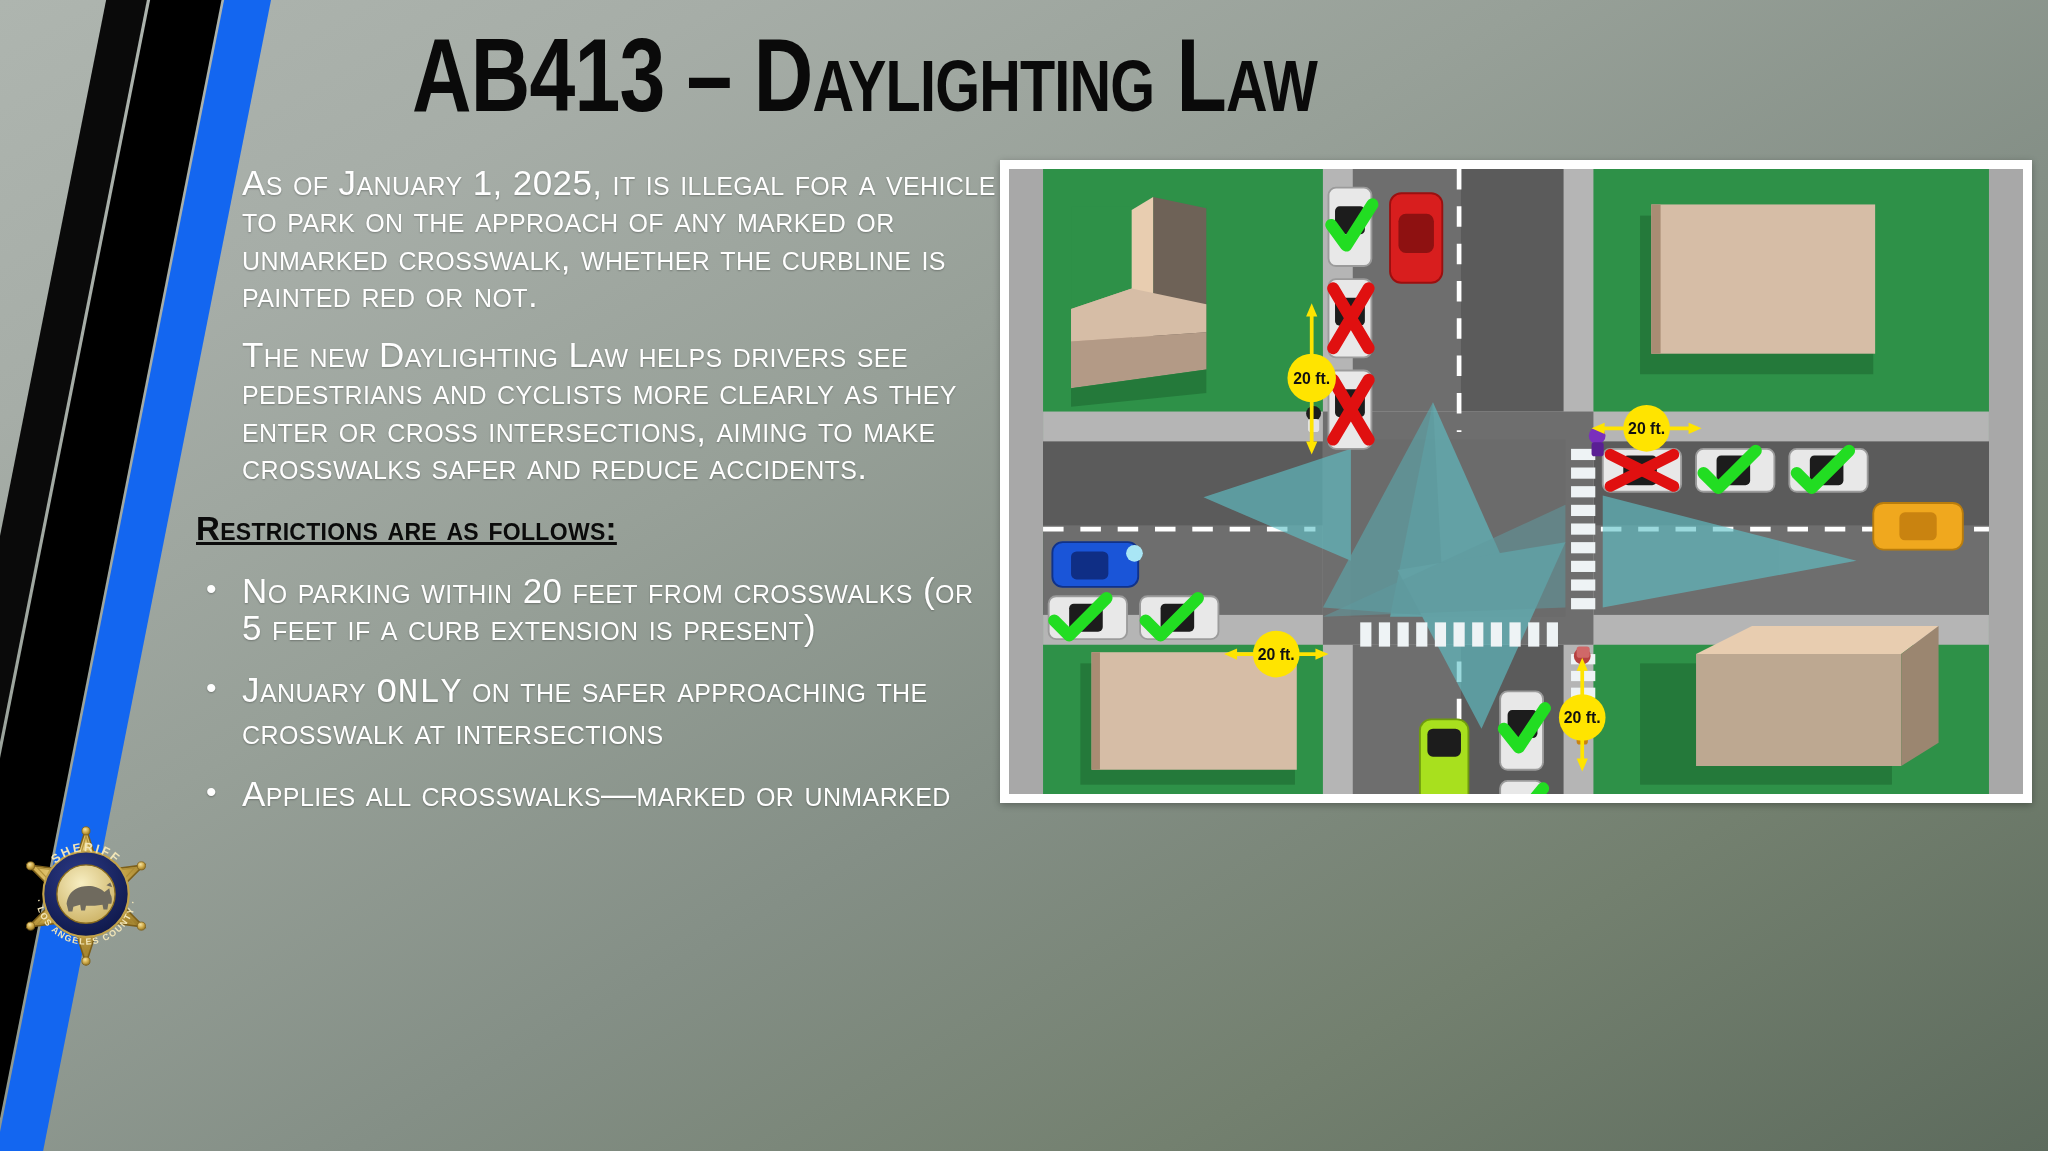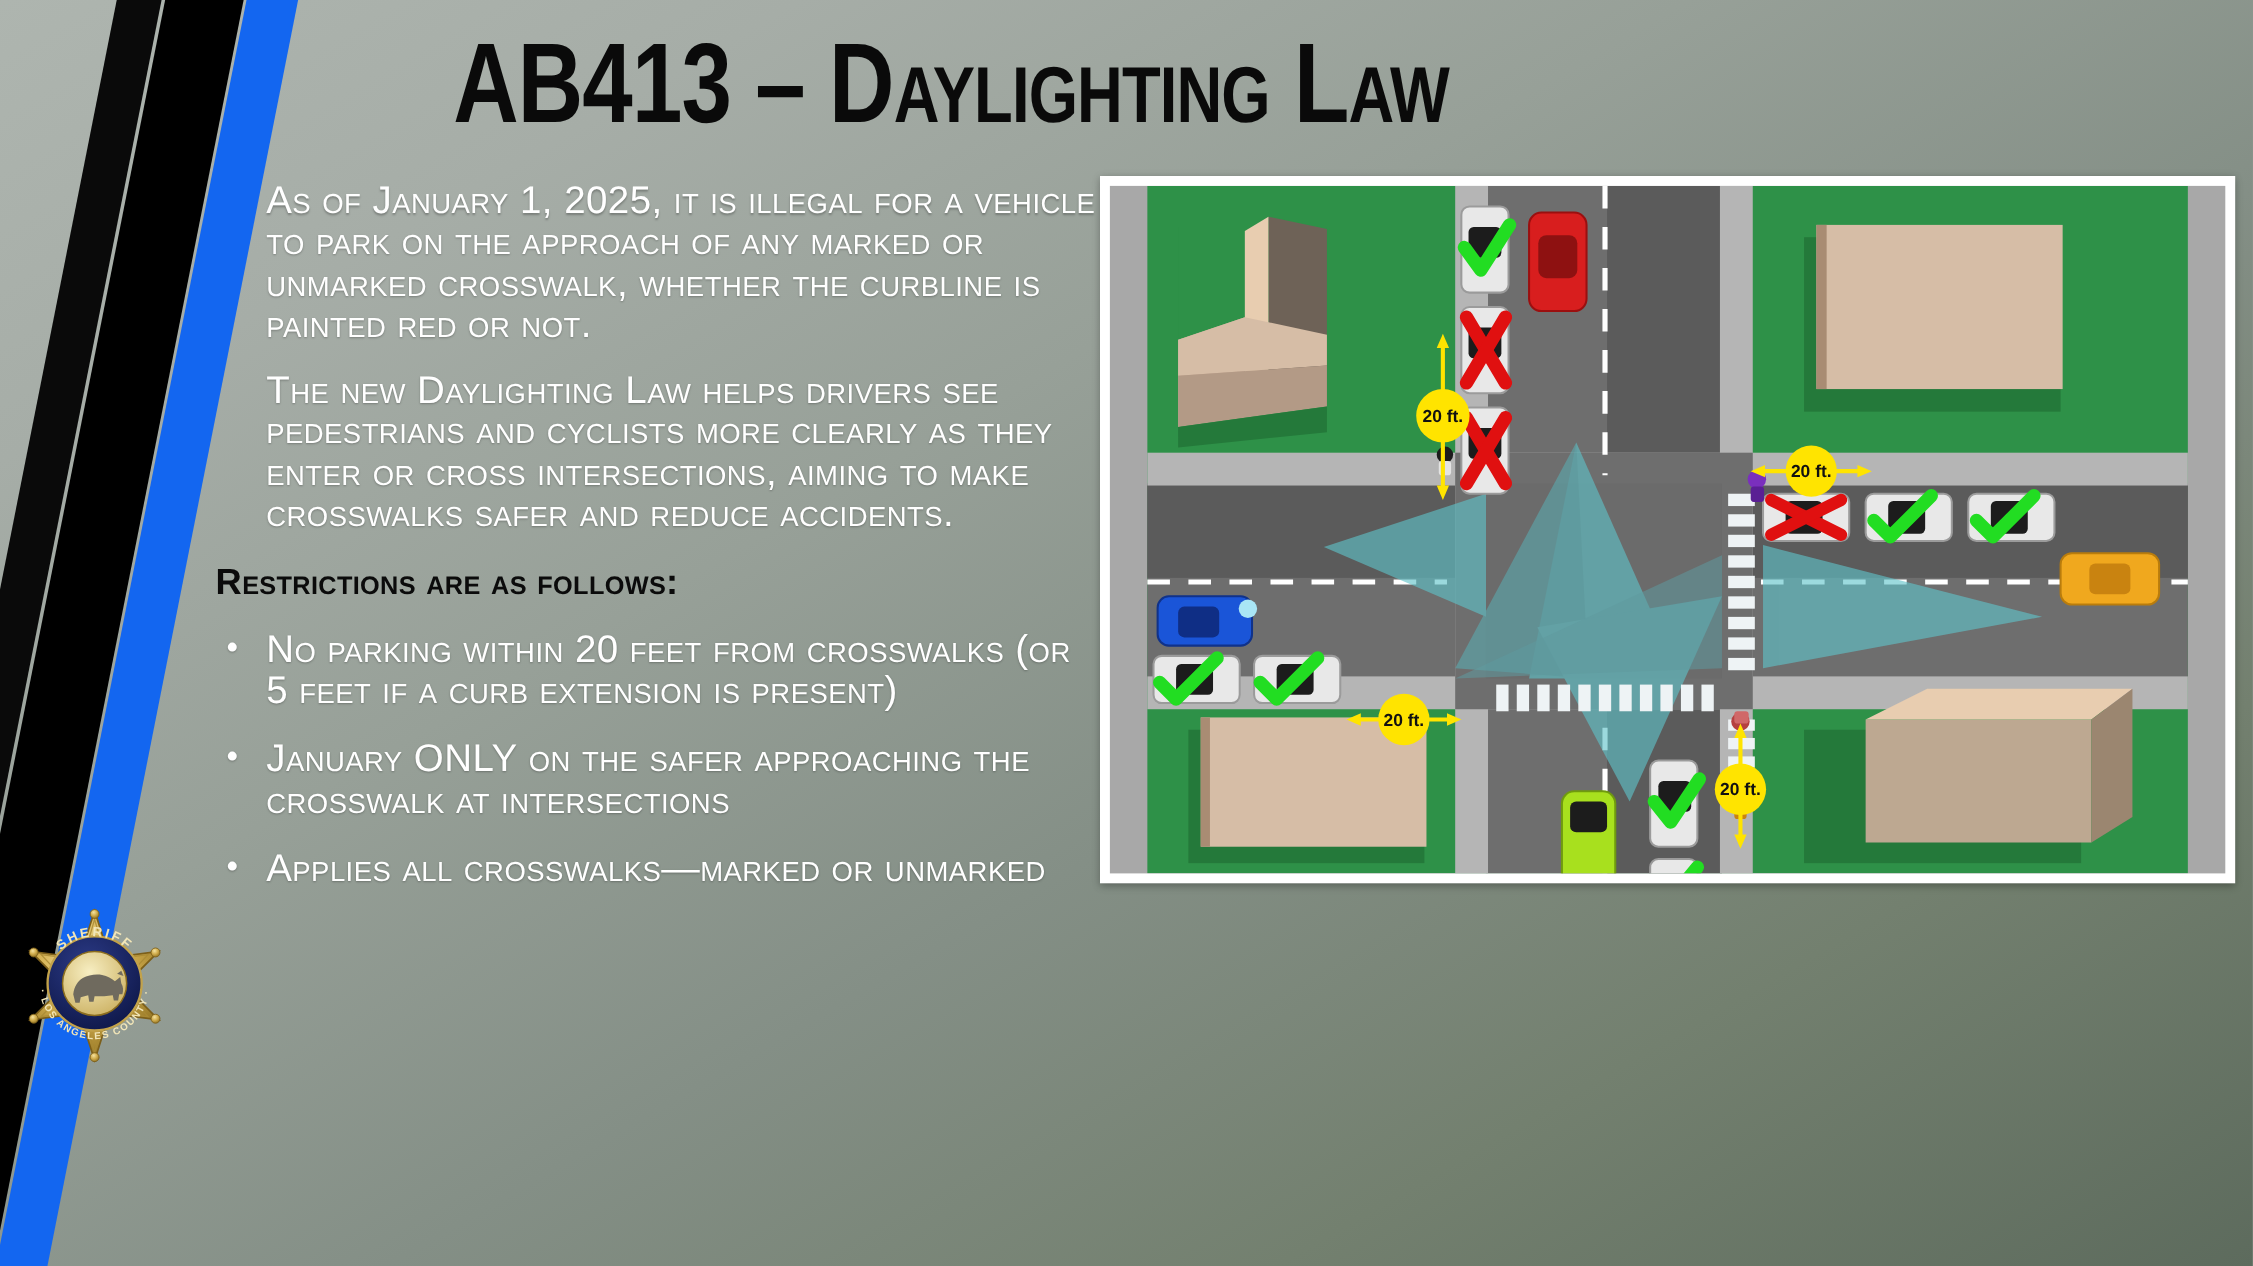--- a/index.html
+++ b/index.html
@@ -91,41 +91,42 @@
   #para-1 { margin-bottom:22px; }
   #para-2 { margin-bottom:24px; }
 
   #restrictions-head {
     color:#0b0b0b;
     font-size:33px;
     font-weight:bold;
     font-variant:small-caps;
     letter-spacing:0.3px;
     margin-bottom:24px;
+    text-decoration:underline;
   }
 
   .bullet {
     position:relative;
     color:#ffffff;
     font-size:35px;
     line-height:1.08;
     font-variant:small-caps;
     letter-spacing:0.4px;
     padding-left:46px;
     margin-bottom:24px;
     text-shadow:0 1px 2px rgba(0,0,0,0.28);
   }
   .bullet .dot {
     position:absolute;
     left:10px; top:-1px;
     font-size:30px;
     line-height:1.2;
     color:#ffffff;
   }
-  .bullet .big { font-variant:normal; font-size:35px; }
+  .bullet .big { font-variant:normal; font-size:35px;font-family:Liberation Mono, monospace; }
 
   
   #diagram-frame {
     position:absolute;
     left:1000px; top:160px;
     width:1032px; height:643px;
     background:#ffffff;
     padding:9px;
     box-shadow:0 2px 7px rgba(0,0,0,0.3);
   }

